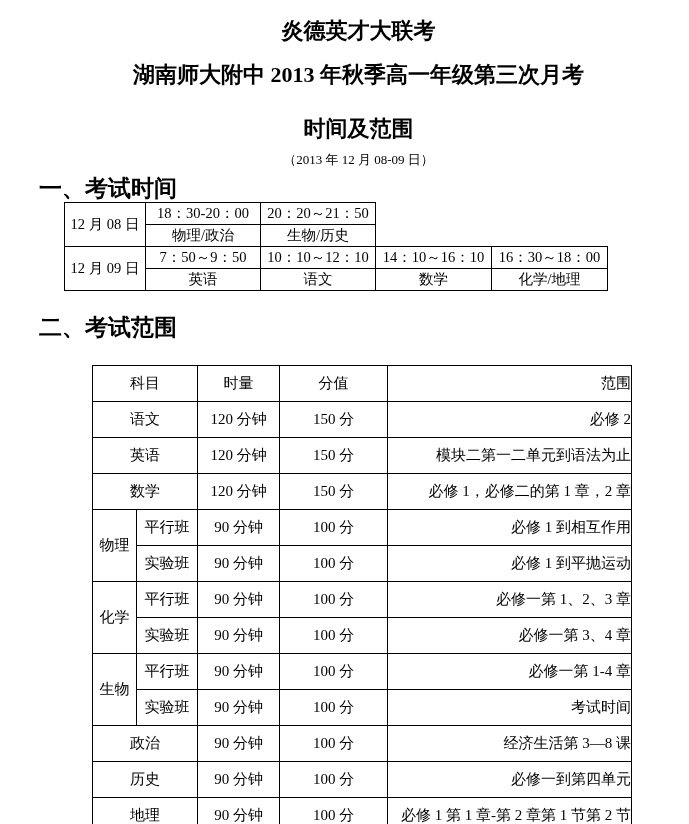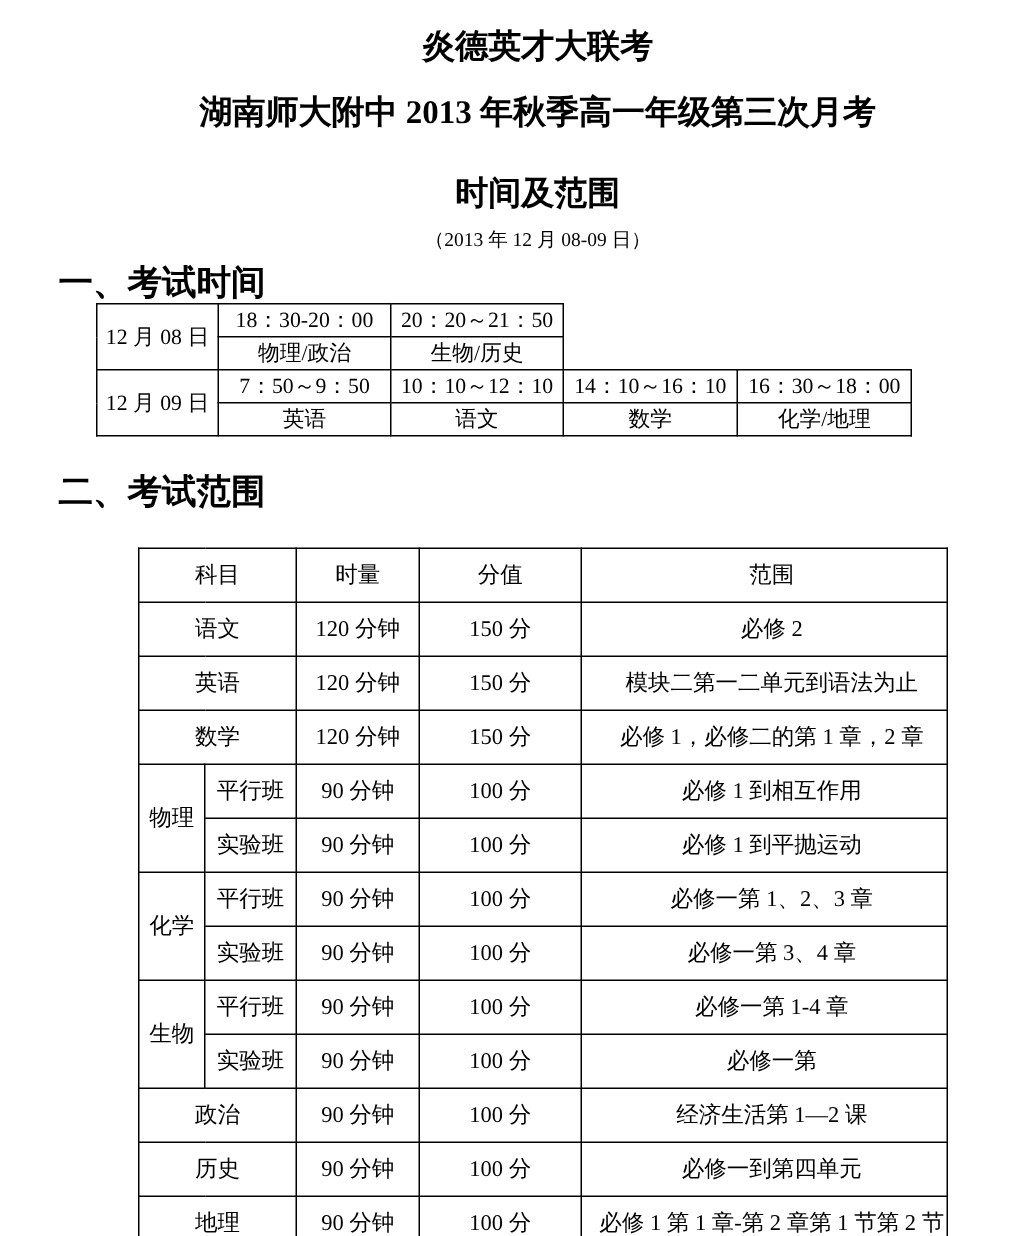--- a/index.html
+++ b/index.html
@@ -59,21 +59,21 @@
   .schedule-table td { height: 21px; font-size: 14.5px; }
   .schedule-table td.empty-cell {
     border: none;
   }
   .scope-table {
     margin: 26px 0 0 78px;
     width: 539px;
   }
   .scope-table td { height: 35px; }
   .scope-table td.scope-cell {
-    text-align: center;
+    text-align: right;
     padding-left: 10px;
   }
   .heading-2 { margin-top: 26px; }
 </style>
 </head>
 <body>
 
 <div class="page">
 
   <div class="title title-1">炎德英才大联考</div>
@@ -183,27 +183,27 @@
       <td rowspan="2">生物</td>
       <td>平行班</td>
       <td>90 分钟</td>
       <td>100 分</td>
       <td class="scope-cell">必修一第 1-4 章</td>
     </tr>
     <tr>
       <td>实验班</td>
       <td>90 分钟</td>
       <td>100 分</td>
-      <td class="scope-cell">必修一第</td>
+      <td class="scope-cell">考试时间</td>
     </tr>
     <tr>
       <td colspan="2">政治</td>
       <td>90 分钟</td>
       <td>100 分</td>
-      <td class="scope-cell">经济生活第 1—2 课</td>
+      <td class="scope-cell">经济生活第 3—8 课</td>
     </tr>
     <tr>
       <td colspan="2">历史</td>
       <td>90 分钟</td>
       <td>100 分</td>
       <td class="scope-cell">必修一到第四单元</td>
     </tr>
     <tr>
       <td colspan="2">地理</td>
       <td>90 分钟</td>

